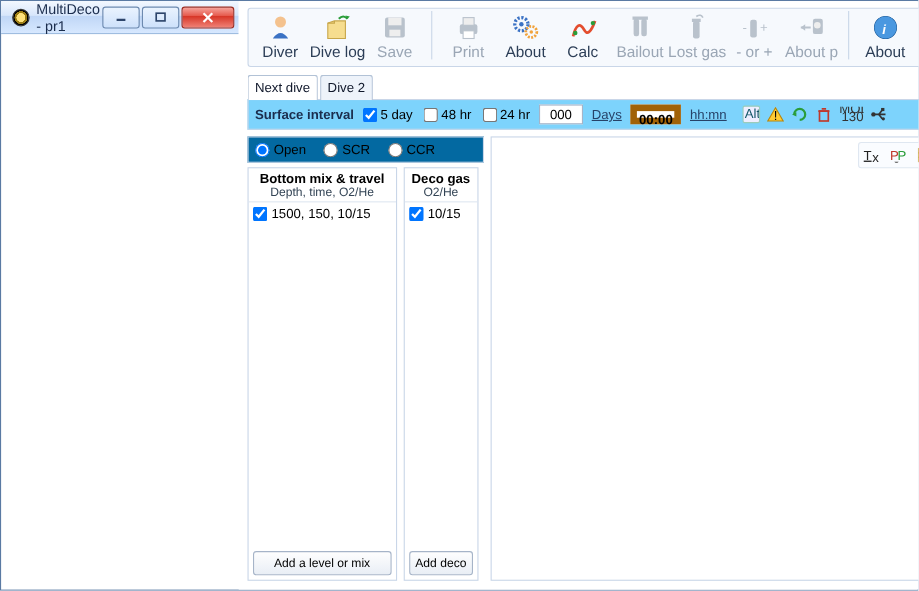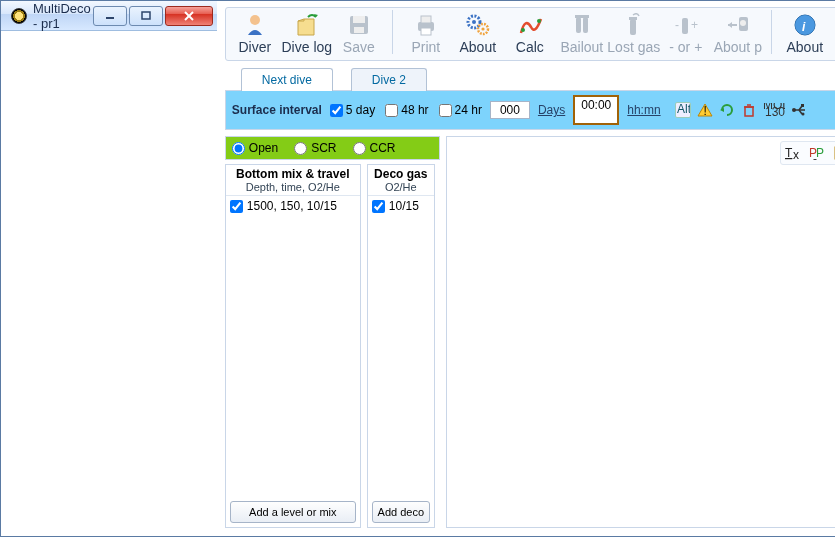--- a/index.html
+++ b/index.html
@@ -13,34 +13,34 @@
   .win-btn.close { width:48px; background:linear-gradient(#f5a39b,#e65b4e 40%,#d63324 41%,#f08277); border-color:#9d2a1e; color:#fff; }
   .client { flex:1; background:#fff; padding:6px 8px 8px 8px; display:flex; flex-direction:column; }
   .toolbar-outer { border:1px solid #c9d6e8; border-radius:3px; background:#f6f9fd; padding:2px 4px; }
   .toolbar { display:flex; align-items:flex-start; gap:2px; }
   .tool-btn { width:50px; height:48px; display:flex; flex-direction:column; align-items:center; justify-content:flex-start; padding-top:2px; border-radius:3px; }
   .tool-btn .ico { width:28px; height:26px; display:flex; align-items:center; justify-content:center; }
   .tool-btn .lbl { font-size:14px; color:#2c3e57; padding-top:1px; white-space:nowrap; }
   .tool-btn.dim .lbl { color:#9aa6b5; }
   .sep { width:1px; height:44px; background:#c9d6e8; margin:0 6px; }
   .tabs { display:flex; margin-top:6px; position:relative; top:1px; }
-  .tab { padding:4px 20px; border:1px solid #b2c2d6; border-bottom:none; border-radius:3px 3px 0 0; background:#eef3fa; color:#0369a1; margin-right:2px;margin-left:16px; }
+  .tab { padding:4px 6px; border:1px solid #b2c2d6; border-bottom:none; border-radius:3px 3px 0 0; background:#eef3fa; color:#0f172a; margin-right:2px; }
   .tab.active { background:#fff; font-weight:400; }
   .surface-row { border:1px solid #c9d6e8; border-top:1px solid #c9d6e8; background:#7dd3fc; padding:4px 6px; display:flex; align-items:center; gap:8px; }
   .surface-row .lbl-strong { font-weight:700; color:#1b2d4d; }
   .chk { display:flex; align-items:center; gap:3px; }
   .chk input { width:13px; height:13px; }
   .num-box { width:40px; height:18px; border:1px solid #a6b4c8; background:#fff; text-align:center; line-height:16px; }
-  .hhmn-box { width:46px; height:30px; border:2px solid #a16207; background:#fff; text-align:center; line-height:16px; }
+  .hhmn-box { width:46px; height:18px; border:6px solid #a16207; background:#fff; text-align:center; line-height:16px;font-weight:bold; }
   .und { text-decoration:underline; color:#274268; }
   .mini-icons { display:flex; gap:6px; margin-left:6px; }
   .mini-icons span { width:16px; height:16px; display:inline-flex; align-items:center; justify-content:center; border-radius:2px; }
   .main-area { display:flex; gap:6px; margin-top:6px; flex:1; }
   .left-col { width:215px; display:flex; flex-direction:column; }
-  .mode-row { border:1px solid #c9d6e8; background:#84cc16; padding:4px 6px; display:flex; gap:16px; }
+  .mode-row { border:1px solid #c9d6e8; background:#0369a1; padding:4px 6px; display:flex; gap:16px; }
   .radio { display:flex; align-items:center; gap:4px; }
   .panels { display:flex; gap:6px; margin-top:4px; flex:1; }
   .panel { border:1px solid #c9d6e8; background:#fff; display:flex; flex-direction:column; }
   .panel.p1 { flex: 0 0 136px; }
   .panel.p2 { flex: 0 0 68px; }
   .panel .hd { text-align:center; padding:2px 0; }
   .panel .hd .t1 { font-weight:700; font-size:12px; white-space:nowrap; }
   .panel .hd .t2 { font-size:11px; color:#345; }
   .panel .listing { flex:1; border-top:1px solid #dfe7f1; padding:3px 4px; overflow:auto; }
   .list-item { display:flex; align-items:center; gap:4px; font-size:11px; }

